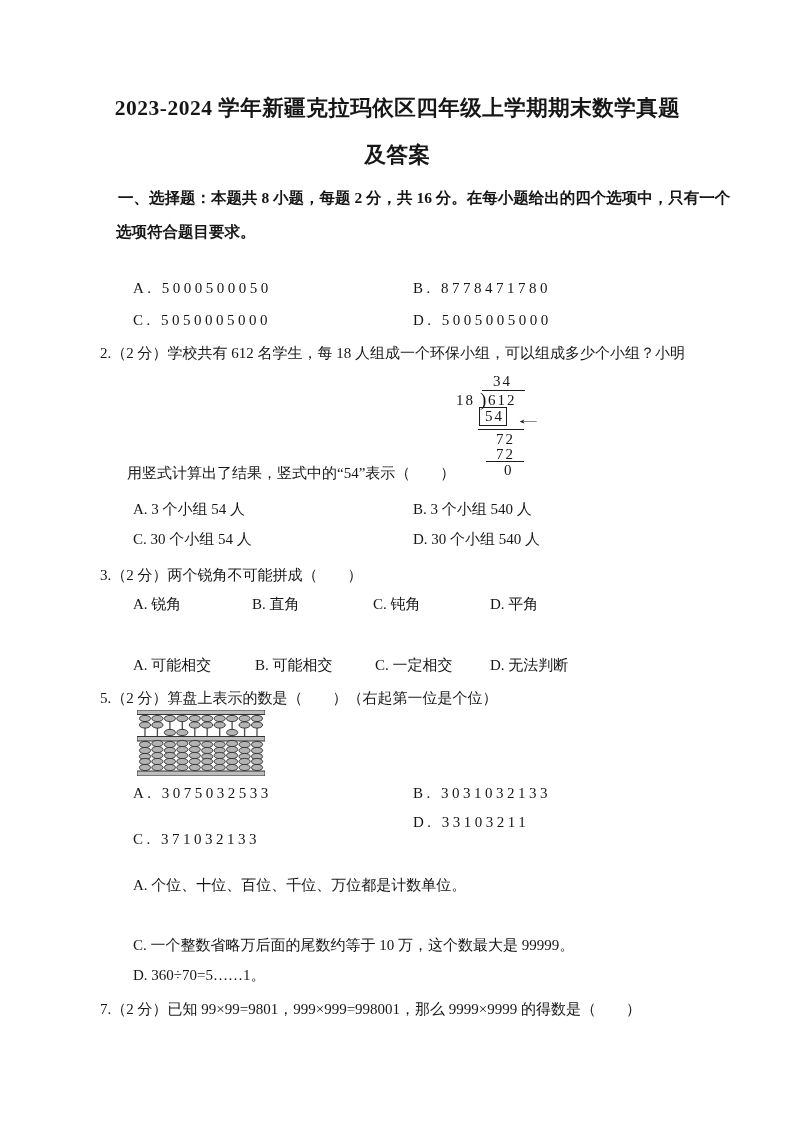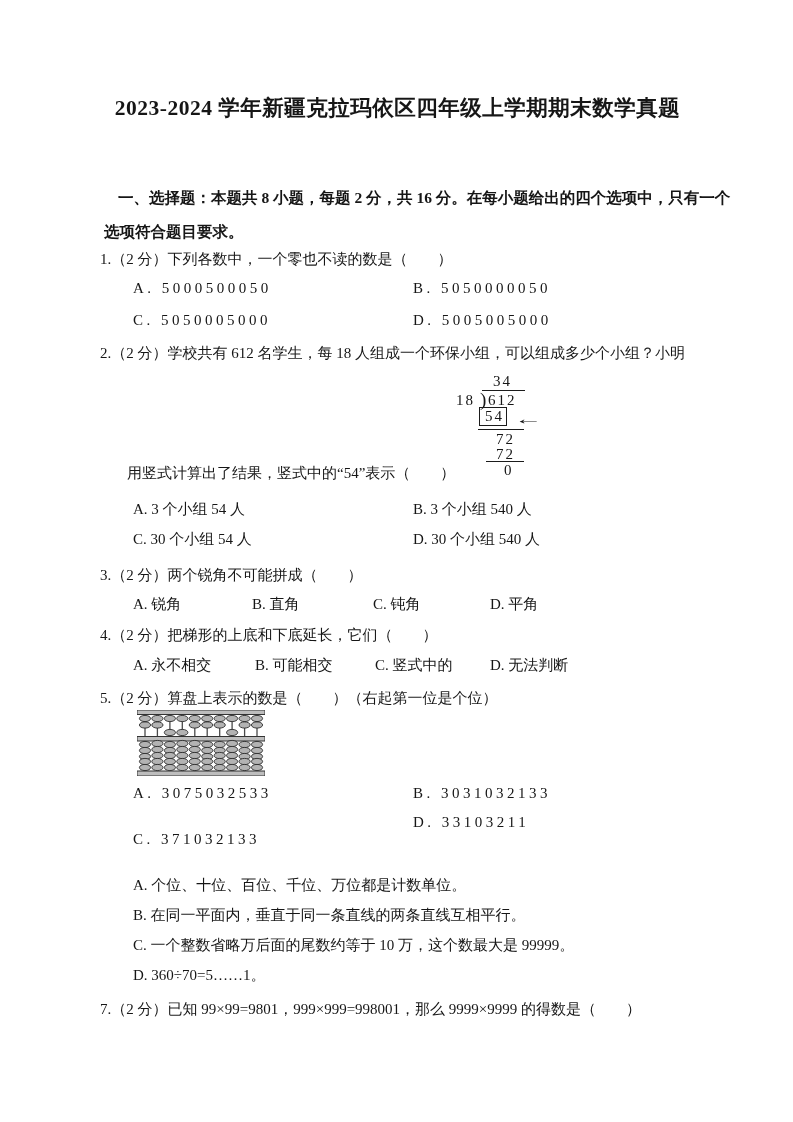--- a/index.html
+++ b/index.html
@@ -26,27 +26,27 @@
   .bead{fill:#b3b3b3;stroke:#2e2e2e;stroke-width:0.9}
   .footer{position:absolute;top:1066px;left:0;width:100%;text-align:center;
           font-family:"Liberation Sans","DejaVu Sans",sans-serif;font-size:17px;color:#9c9c9c;letter-spacing:0.5px}
 </style>
 </head>
 <body>
 
 <div class="page">
 
   <div class="ln center title-ln bold" style="top:94px">2023-2024 学年新疆克拉玛依区四年级上学期期末数学真题</div>
+  <div class="ln center title-ln bold" style="top:141px">及答案</div>
 
   <div class="ln sec bold" style="top:188px;left:118px">一、选择题：本题共 8 小题，每题 2 分，共 16 分。在每小题给出的四个选项中，只有一个</div>
-  <div class="ln sec bold" style="top:222px;left:104px">选项符合题目要求。</div>
+  <div class="ln sec bold" style="top:222px;left:116px">选项符合题目要求。</div>
 
-  <div class="ln" style="top:250px;left:100px">1.（2 分）下列各数中，一个零也不读的数是（　　）</div>
   <div class="ln spread" style="top:279px;left:133px">A. 5000500050</div>
-  <div class="ln spread" style="top:279px;left:413px">B. 5050000050</div>
+  <div class="ln spread" style="top:279px;left:413px">B. 8778471780</div>
   <div class="ln spread" style="top:311px;left:133px">C. 5050005000</div>
   <div class="ln spread" style="top:311px;left:413px">D. 5005005000</div>
 
   <div class="ln" style="top:344px;left:100px">2.（2 分）学校共有 612 名学生，每 18 人组成一个环保小组，可以组成多少个小组？小明</div>
 
   <div class="dv">
     <span class="d" style="left:41px;top:0">34</span>
     <div class="rule" style="left:30px;top:16px;width:43px"></div>
     <span class="d" style="left:4px;top:19px">18</span>
     <span class="d paren" style="left:28px;top:18px">)</span>
@@ -65,24 +65,23 @@
   <div class="ln" style="top:500px;left:413px">B. 3 个小组 540 人</div>
   <div class="ln" style="top:530px;left:133px">C. 30 个小组 54 人</div>
   <div class="ln" style="top:530px;left:413px">D. 30 个小组 540 人</div>
 
   <div class="ln" style="top:566px;left:100px">3.（2 分）两个锐角不可能拼成（　　）</div>
   <div class="ln" style="top:595px;left:133px">A. 锐角</div>
   <div class="ln" style="top:595px;left:252px">B. 直角</div>
   <div class="ln" style="top:595px;left:373px">C. 钝角</div>
   <div class="ln" style="top:595px;left:490px">D. 平角</div>
 
-  <div class="ln" style="top:626px;left:100px">4.（2 分）把梯形的上底和下底延长，它们（　　）</div>
-  <div class="ln" style="top:656px;left:133px">A. 永不相交</div>
+  <div class="ln" style="top:656px;left:133px">A. 可能相交</div>
   <div class="ln" style="top:656px;left:255px">B. 可能相交</div>
-  <div class="ln" style="top:656px;left:375px">C. 竖式中的</div>
+  <div class="ln" style="top:656px;left:375px">C. 一定相交</div>
   <div class="ln" style="top:656px;left:490px">D. 无法判断</div>
 
   <div class="ln" style="top:689px;left:100px">5.（2 分）算盘上表示的数是（　　）（右起第一位是个位）</div>
   <svg class="abacus" width="128" height="66" viewBox="0 0 128 66">
       <line x1="8.0" y1="4.5" x2="8.0" y2="61" class="rod"></line>
       <line x1="20.4" y1="4.5" x2="20.4" y2="61" class="rod"></line>
       <line x1="32.9" y1="4.5" x2="32.9" y2="61" class="rod"></line>
       <line x1="45.3" y1="4.5" x2="45.3" y2="61" class="rod"></line>
       <line x1="57.8" y1="4.5" x2="57.8" y2="61" class="rod"></line>
       <line x1="70.2" y1="4.5" x2="70.2" y2="61" class="rod"></line>
@@ -163,20 +162,19 @@
       <ellipse cx="120.0" cy="46.5" rx="5.6" ry="3.1" class="bead"></ellipse>
       <ellipse cx="120.0" cy="51.5" rx="5.6" ry="3.1" class="bead"></ellipse>
       <ellipse cx="120.0" cy="57.5" rx="5.6" ry="3.1" class="bead"></ellipse>
     </svg>
   <div class="ln spread" style="top:784px;left:133px">A. 3075032533</div>
   <div class="ln spread" style="top:784px;left:413px">B. 3031032133</div>
   <div class="ln spread" style="top:830px;left:133px">C. 371032133</div>
   <div class="ln spread" style="top:813px;left:413px">D. 33103211</div>
 
   <div class="ln" style="top:876px;left:133px">A. 个位、十位、百位、千位、万位都是计数单位。</div>
-  <div class="ln" style="top:906px;left:133px">B. 在同一平面内，垂直于同一条直线的两条直线互相平行。</div>
   <div class="ln" style="top:936px;left:133px">C. 一个整数省略万后面的尾数约等于 10 万，这个数最大是 99999。</div>
   <div class="ln" style="top:966px;left:133px">D. 360÷70=5……1。</div>
 
   <div class="ln" style="top:1000px;left:100px">7.（2 分）已知 99×99=9801，999×999=998001，那么 9999×9999 的得数是（　　）</div>
 
 
 </div>
 
 </body></html>

